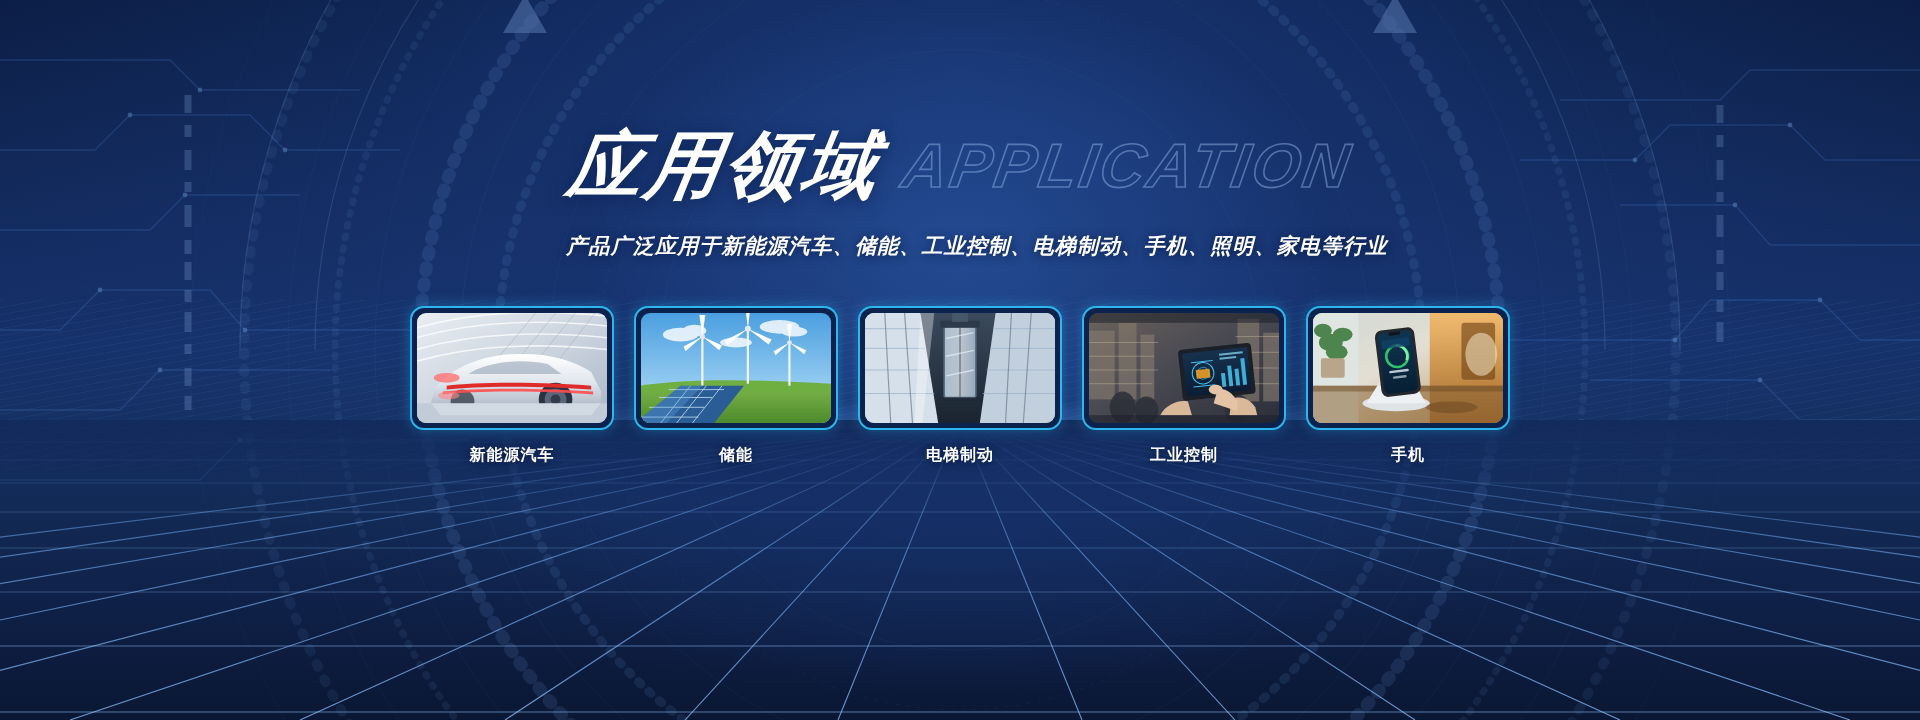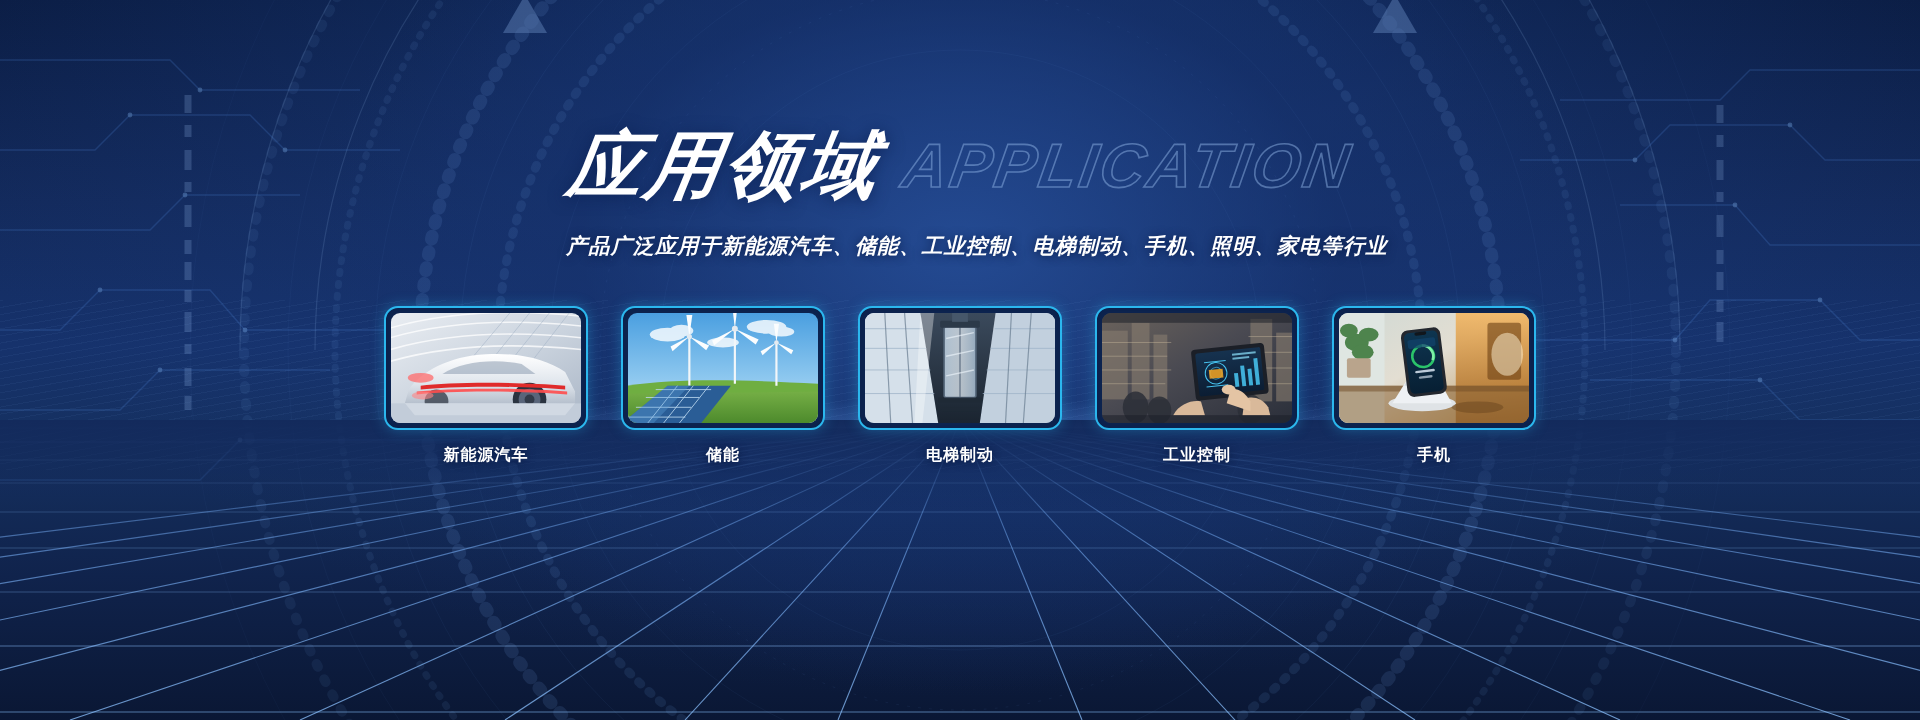--- a/index.html
+++ b/index.html
@@ -43,21 +43,21 @@
     text-shadow:0 2px 16px rgba(10,30,80,.75); }
   .title-en { display:inline-block; font-size:62px; font-weight:bold; letter-spacing:3px;
     font-style:italic; transform:skewX(-9deg); line-height:96px; vertical-align:middle;
     margin-left:22px; color:transparent;
     -webkit-text-stroke:1.6px rgba(150,185,235,.55);
     text-stroke:1.6px rgba(150,185,235,.55); opacity:.85; }
   .subtitle { margin-top:18px; font-size:21px; font-weight:bold; color:#ffffff; letter-spacing:1.2px;
     font-style:italic; text-shadow:0 1px 10px rgba(8,26,70,.9);padding-left:34px; }
 
   
-  .cards { position:absolute; left:0; right:0; top:306px; display:flex; justify-content:center; gap:33px; }
+  .cards { position:absolute; left:0; right:0; top:306px; display:flex; justify-content:center; gap:20px; }
   .card { width:204px; }
   .frame { width:204px; height:124px; border:2px solid #2bb7ee; border-radius:14px; padding:5px;
     background:#0d2450; box-shadow:0 0 14px rgba(43,183,238,.35), inset 0 0 10px rgba(10,30,70,.6); }
   .thumb { width:100%; height:100%; border-radius:9px; overflow:hidden; position:relative; }
   .thumb svg { display:block; width:100%; height:100%; }
   .caption { margin-top:15px; text-align:center; font-size:16px; font-weight:bold; color:#ffffff;
     letter-spacing:1px; text-shadow:0 1px 8px rgba(5,20,60,.95); }
 </style>
 </head>
 <body>

